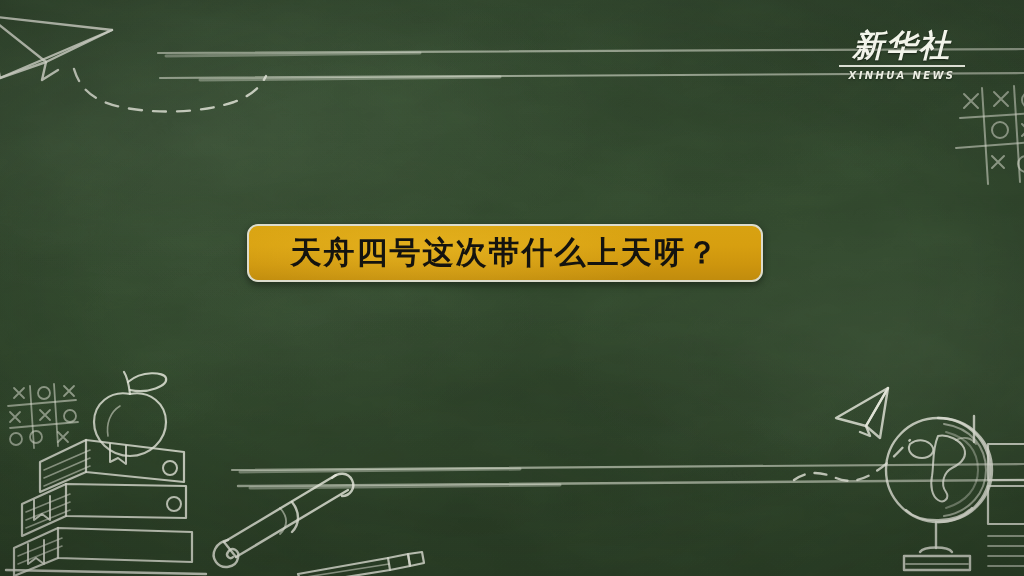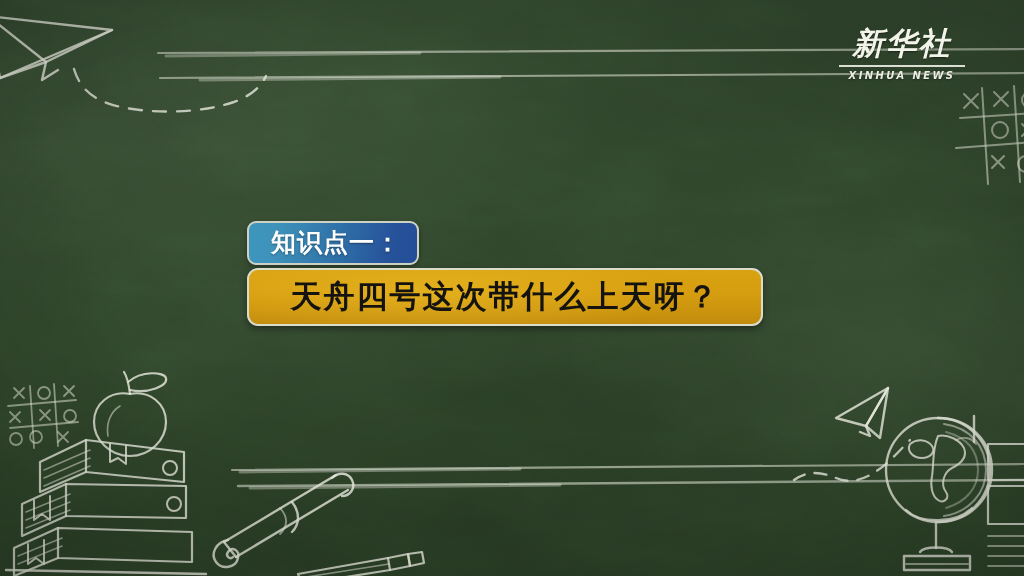--- a/index.html
+++ b/index.html
@@ -72,21 +72,21 @@
     pointer-events: none;
   }
   .logo-cn {
     font-size: 31px;
     font-weight: bold;
     letter-spacing: 2px;
     color: #f2f4ea;
     font-style: italic;
     line-height: 1.05;
     text-shadow: 0 1px 2px rgba(0,0,0,0.45);
-    font-family: Liberation Mono, monospace;
+    font-family: Liberation Sans, sans-serif;
   }
   .logo-rule {
     height: 2px;
     background: #eef0e5;
     margin: 2px auto 3px auto;
     width: 126px;
     opacity: 0.9;
   }
   .logo-en {
     font-size: 10px;
@@ -313,21 +313,18 @@
 
   <div class="vignette"></div>
 
   <div class="logo">
     <div class="logo-cn">新华社</div>
     <div class="logo-rule"></div>
     <div class="logo-en">XINHUA NEWS</div>
   </div>
 
   <div class="caption-block">
-    <div class="topic-badge">
-      <span class="topic-badge-text">知识点一：</span>
-    </div>
     <div class="question-bar">
       <span class="question-text">天舟四号这次带什么上天呀？</span>
     </div>
   </div>
 
 </div>
 
 </body></html>

